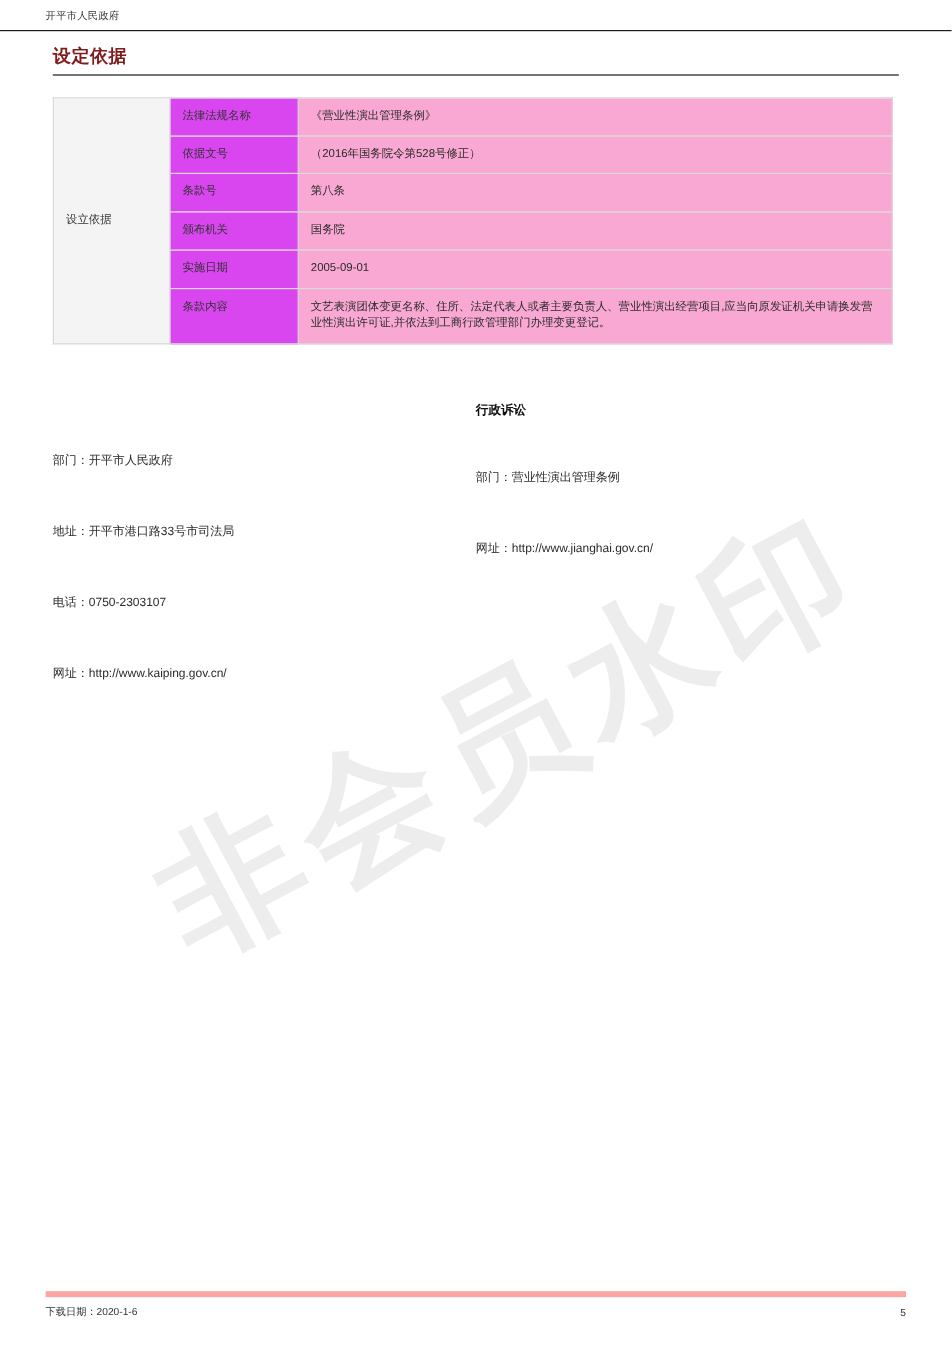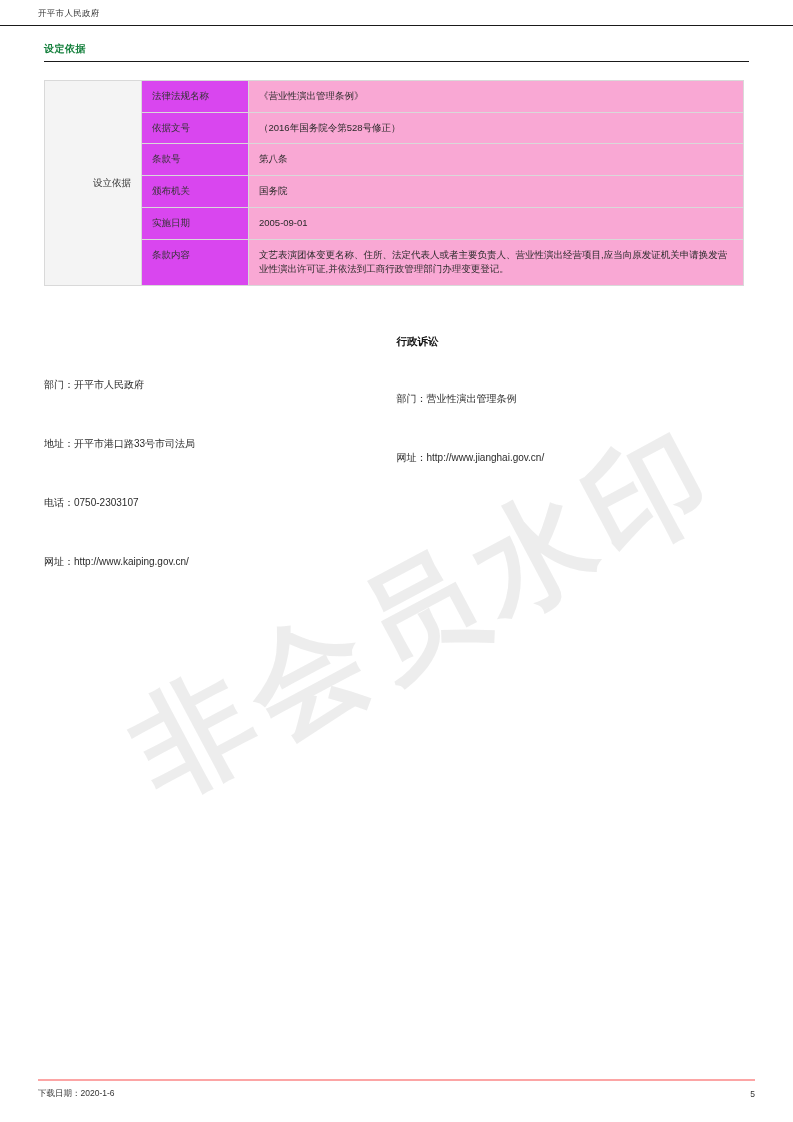--- a/index.html
+++ b/index.html
@@ -45,23 +45,23 @@
   .section {
     position: absolute;
     left: 44px;
     width: 705px;
   }
   .section-title-wrap {
     border-bottom: 1.5px solid #1a1a1a;
     padding-bottom: 5px;
   }
   .section-title {
-    font-size: 10px;
+    font-size: 15px;
     font-weight: bold;
-    color: #15803d;
+    color: #7f1d1d;
     letter-spacing: 0.5px;
     margin-top: 16px;
   }
 
   
   .law-table {
     margin-top: 18px;
     border-collapse: collapse;
     width: 700px;
     table-layout: fixed;
@@ -71,21 +71,21 @@
     padding: 8px 10px;
     font-size: 9.5px;
     color: #2a2a2a;
     vertical-align: top;
     line-height: 1.55;
   }
   .law-table td.label-col {
     width: 76px;
     background: #f4f4f4;
     color: #333;
-    text-align: right;
+    text-align: left;
     vertical-align: middle;
   }
   .law-table td.key-col {
     width: 86px;
     background: #d946ef;
     color: #333;
   }
   .law-table td.val-col {
     background: #f9a8d4;
   }
@@ -136,21 +136,21 @@
     white-space: nowrap;
     font-family: "DejaVu Sans", sans-serif;
   }
 
   
   .doc-footer {
     position: absolute;
     left: 38px;
     width: 717px;
     bottom: 22px;
-    border-top: 2px solid #fca5a5;
+    border-top: 5px solid #fca5a5;
     padding-top: 7px;
     display: flex;
     justify-content: space-between;
     align-items: center;
   }
   .doc-footer .dl-date {
     font-size: 8.5px;
     color: #333;
   }
   .doc-footer .page-num {

